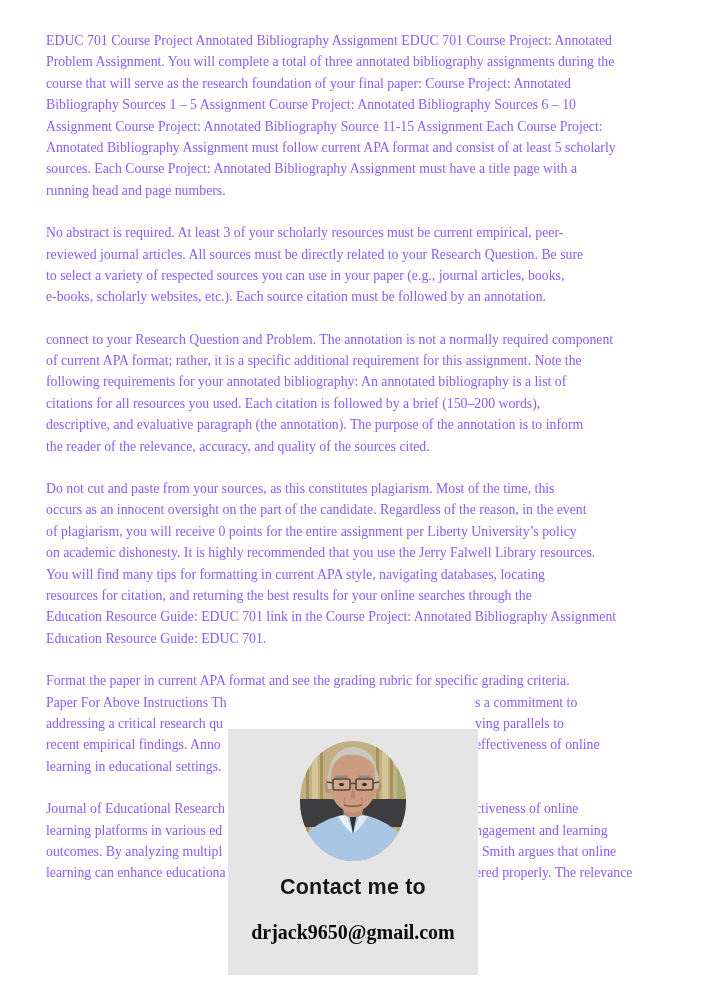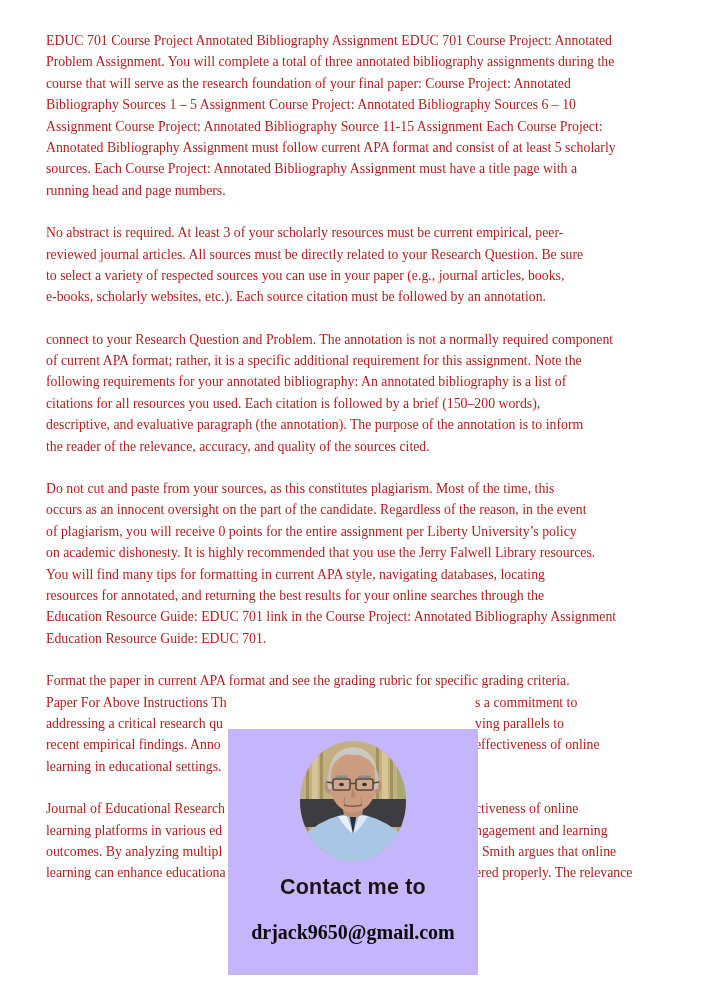--- a/index.html
+++ b/index.html
@@ -9,39 +9,39 @@
     background:#ffffff;
     overflow:hidden;
     font-family:"Liberation Serif", serif;
   }
   .doc-text{
     position:absolute;
     left:46px;top:30px;
     width:625px;
     font-size:13.8px;
     line-height:21.4px;
-    color:#b91c1c;
+    color:#8b5cf6;
   }
   .para{margin:0 0 21px 0;}
   .line{
     position:relative;
     height:21.4px;
     white-space:nowrap;
   }
   .frag-right{
     position:absolute;
     left:429px;top:0;
     white-space:nowrap;
   }
   
   .promo{
     position:absolute;
     left:228px;top:729px;
     width:250px;height:246px;
-    background:#c4b5fd;
+    background:#e5e5e5;
     z-index:5;
     display:flex;flex-direction:column;align-items:center;
   }
   .promo-photo{
     margin-top:12px;
     width:106px;height:120px;
     flex:0 0 auto;
   }
   .promo-heading{
     margin-top:11px;
@@ -92,21 +92,21 @@
         <div class="line"><span>citations for all resources you used. Each citation is followed by a brief (150–200 words),</span></div>
         <div class="line"><span>descriptive, and evaluative paragraph (the annotation). The purpose of the annotation is to inform</span></div>
         <div class="line"><span>the reader of the relevance, accuracy, and quality of the sources cited.</span></div>
       </div>
       <div class="para">
         <div class="line"><span>Do not cut and paste from your sources, as this constitutes plagiarism. Most of the time, this</span></div>
         <div class="line"><span>occurs as an innocent oversight on the part of the candidate. Regardless of the reason, in the event</span></div>
         <div class="line"><span>of plagiarism, you will receive 0 points for the entire assignment per Liberty University’s policy</span></div>
         <div class="line"><span>on academic dishonesty. It is highly recommended that you use the Jerry Falwell Library resources.</span></div>
         <div class="line"><span>You will find many tips for formatting in current APA style, navigating databases, locating</span></div>
-        <div class="line"><span>resources for annotated, and returning the best results for your online searches through the</span></div>
+        <div class="line"><span>resources for citation, and returning the best results for your online searches through the</span></div>
         <div class="line"><span>Education Resource Guide: EDUC 701 link in the Course Project: Annotated Bibliography Assignment</span></div>
         <div class="line"><span>Education Resource Guide: EDUC 701.</span></div>
       </div>
       <div class="para">
         <div class="line"><span>Format the paper in current APA format and see the grading rubric for specific grading criteria.</span></div>
         <div class="line"><span class="frag-left">Paper For Above Instructions Th</span><span class="frag-right">s a commitment to</span></div>
         <div class="line"><span class="frag-left">addressing a critical research qu</span><span class="frag-right">ving parallels to</span></div>
         <div class="line"><span class="frag-left">recent empirical findings. Anno</span><span class="frag-right"> effectiveness of online</span></div>
         <div class="line"><span>learning in educational settings.</span></div>
       </div>

